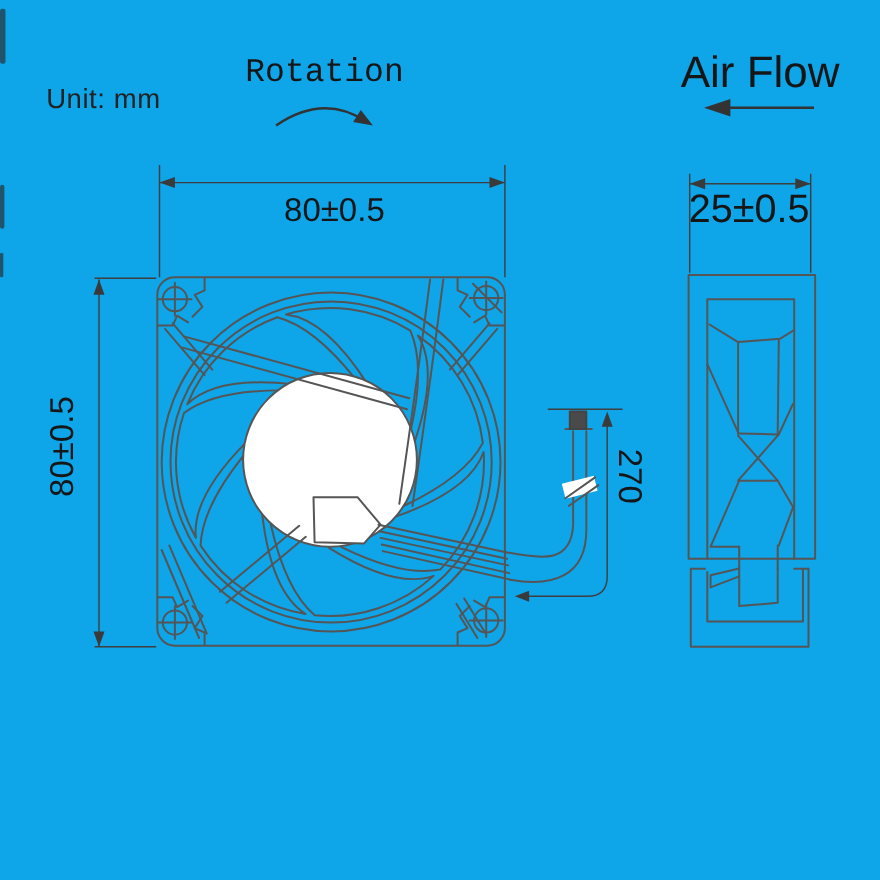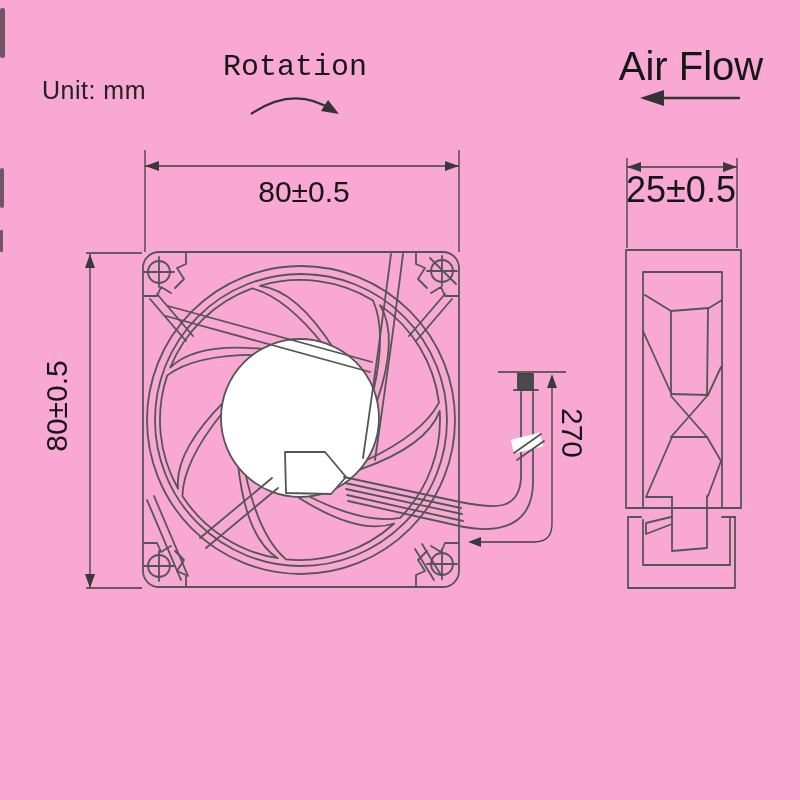--- a/index.html
+++ b/index.html
@@ -1,19 +1,19 @@
 <!DOCTYPE html>
 <html><head>
 <meta charset="utf-8">
 <style>
   html,body{margin:0;padding:0;background:#ffffff;}
   .canvas{
     position:relative;
     width:800px;height:800px;
-    background:#f9a8d4;
+    background:#0ea5e9;
     overflow:hidden;
     font-family:"Liberation Sans", sans-serif;
   }
   .canvas svg{position:absolute;left:0;top:0;}
   .lbl{
     position:absolute;
     color:#161616;
     white-space:nowrap;
     line-height:1;
   }

